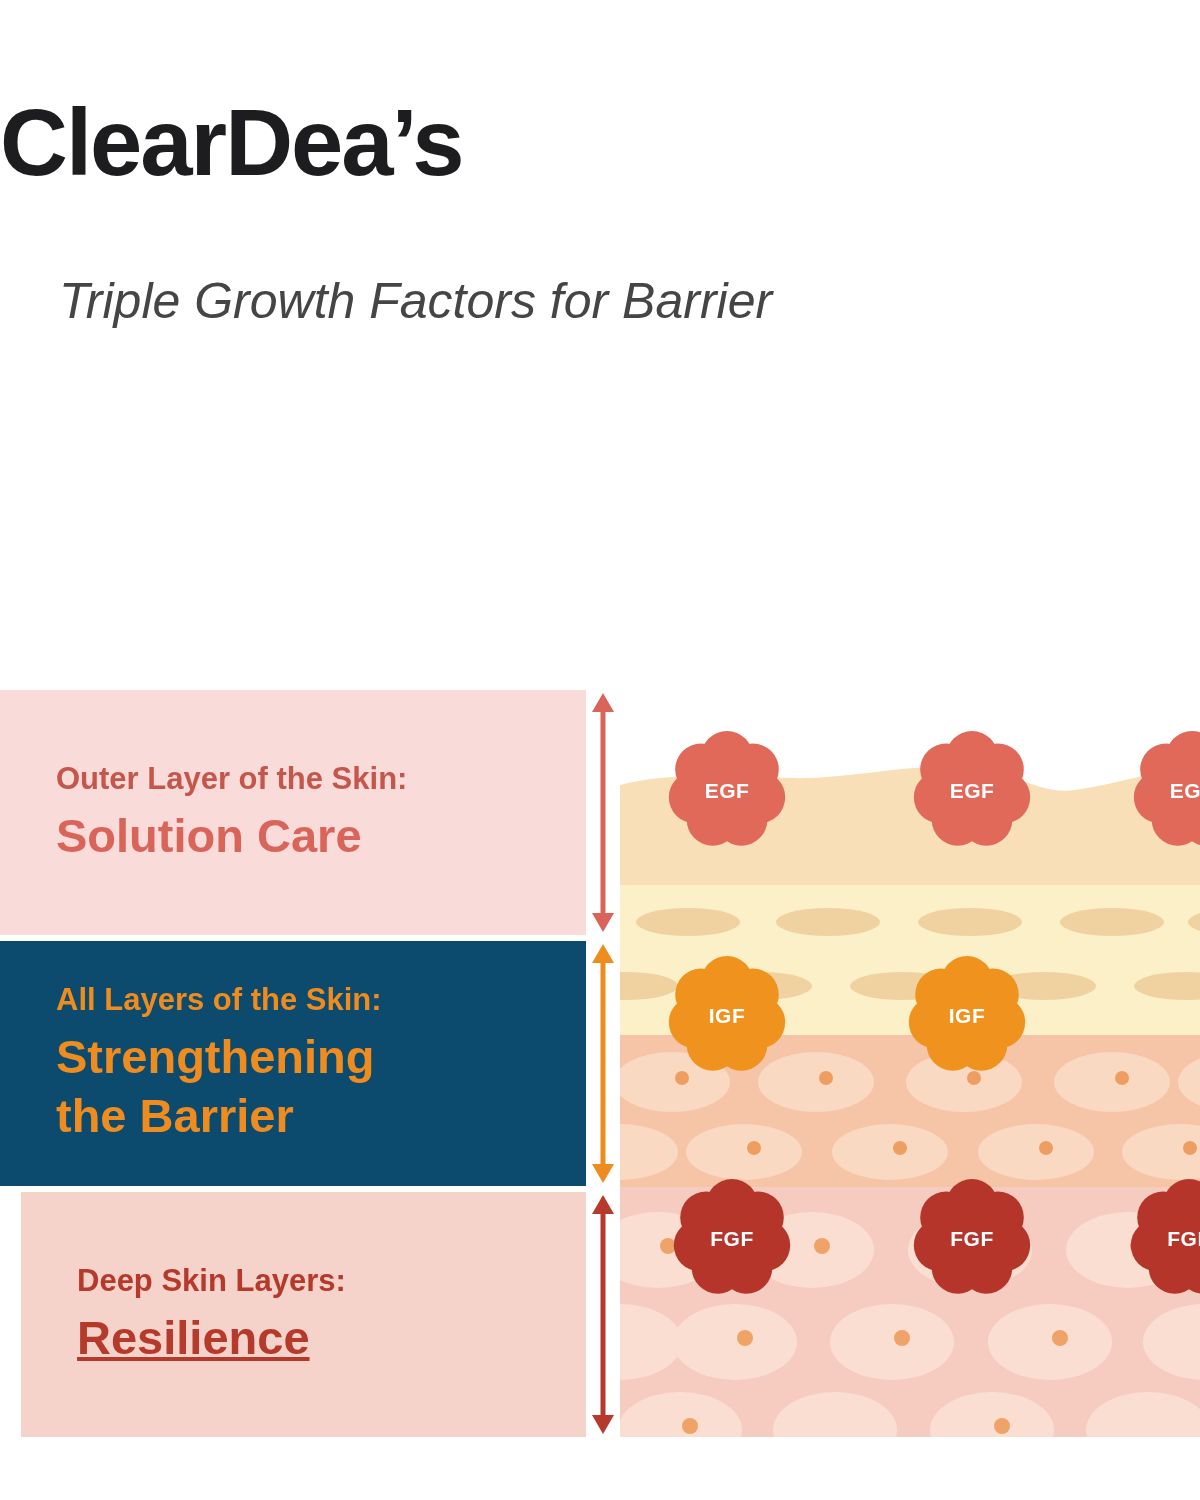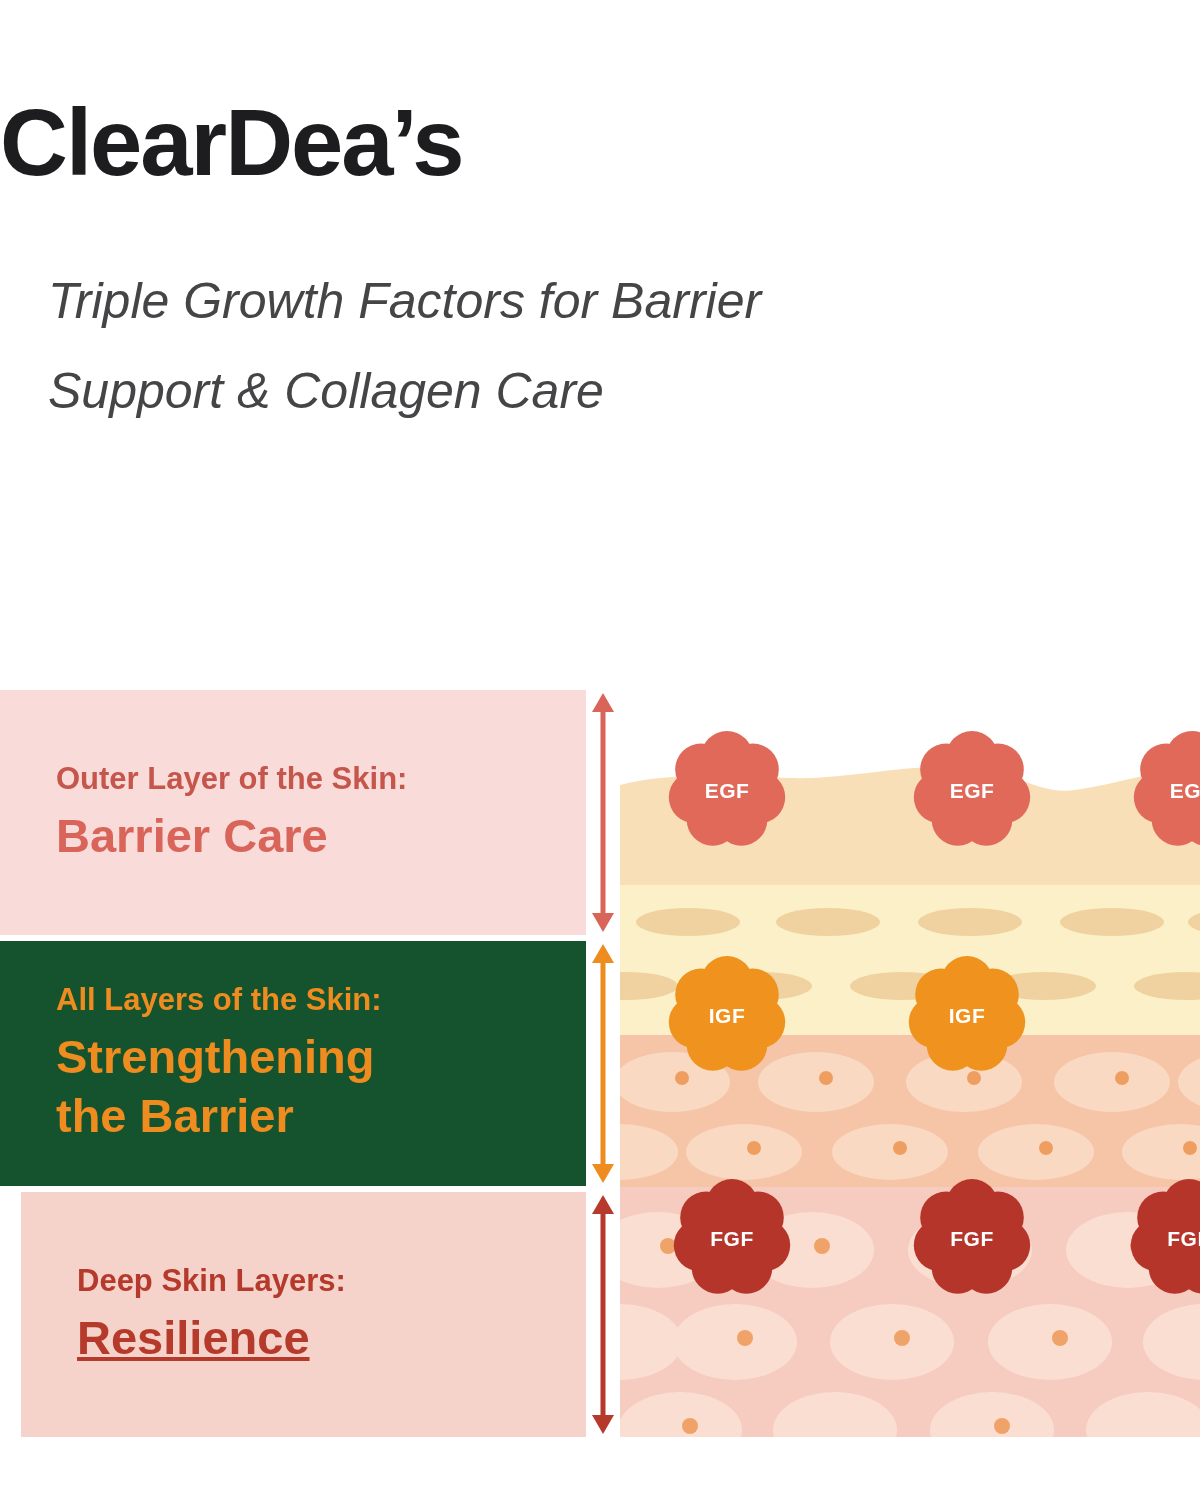--- a/index.html
+++ b/index.html
@@ -17,21 +17,21 @@
   .header { position: absolute; top: 0; left: 0; width: 1200px; }
   .title {
     margin: 88px 0 0 0;
     font-size: 94px;
     line-height: 1.17;
     font-weight: 800;
     letter-spacing: -2px;
     color: #1d1d1f;
   }
   .subtitle {
-    margin: 58px 0 0 0;
+    margin: 58px 0 0 11px;
     font-size: 50px;
     font-style: italic;
     font-weight: 400;
     color: #454547;
     line-height: 1.8;
     padding-left: 48px;
   }
 
   
   .layout {
@@ -51,21 +51,21 @@
     justify-content: center;
     padding-left: 56px;
   }
   .row-label { font-size: 31px; font-weight: 700; line-height: 1.2; }
   .row-heading { font-size: 47px; font-weight: 700; line-height: 1.25; margin-top: 10px; }
 
   .row-1 { background: #f9dbd9; }
   .row-1 .row-label { color: #c5564c; }
   .row-1 .row-heading { color: #d96459; }
 
-  .row-2 { background: #14532d; }
+  .row-2 { background: #0c4a6e; }
   .row-2 .row-label { color: #ee8c1f; }
   .row-2 .row-heading { color: #ee8c1f; max-width: 400px; }
 
   .row-3 { background: #f5d2ca; margin-left: 21px; }
   .row-3 .row-label { color: #b53a2b; }
   .row-3 .row-heading { color: #b53a2b; text-decoration: underline; }
 
   
   .arrow-col { width: 38px; display: flex; flex-direction: column; gap: 6px; }
   .arrow-cell {
@@ -86,29 +86,29 @@
     font-size: 21px;
     font-weight: 700;
     letter-spacing: 0.5px;
   }
 </style>
 </head>
 <body>
 
 <div class="header">
   <h1 class="title"><span>ClearDea’s</span><br></h1>
-  <p class="subtitle"><span>Triple Growth Factors for Barrier</span><br><span>Support &amp; Collagen Care</span></p>
+  <p class="subtitle"><span>Triple Growth Factors for Barrier</span><br></p>
 </div>
 
 <div class="layout">
 
   <div class="left-col">
     <div class="info-row row-1">
       <div class="row-label">Outer Layer of the Skin:</div>
-      <div class="row-heading">Barrier Care</div>
+      <div class="row-heading">Solution Care</div>
     </div>
     <div class="info-row row-2">
       <div class="row-label">All Layers of the Skin:</div>
       <div class="row-heading">Strengthening the Barrier</div>
     </div>
     <div class="info-row row-3">
       <div class="row-label">Deep Skin Layers:</div>
       <div class="row-heading">Resilience</div>
     </div>
   </div>

